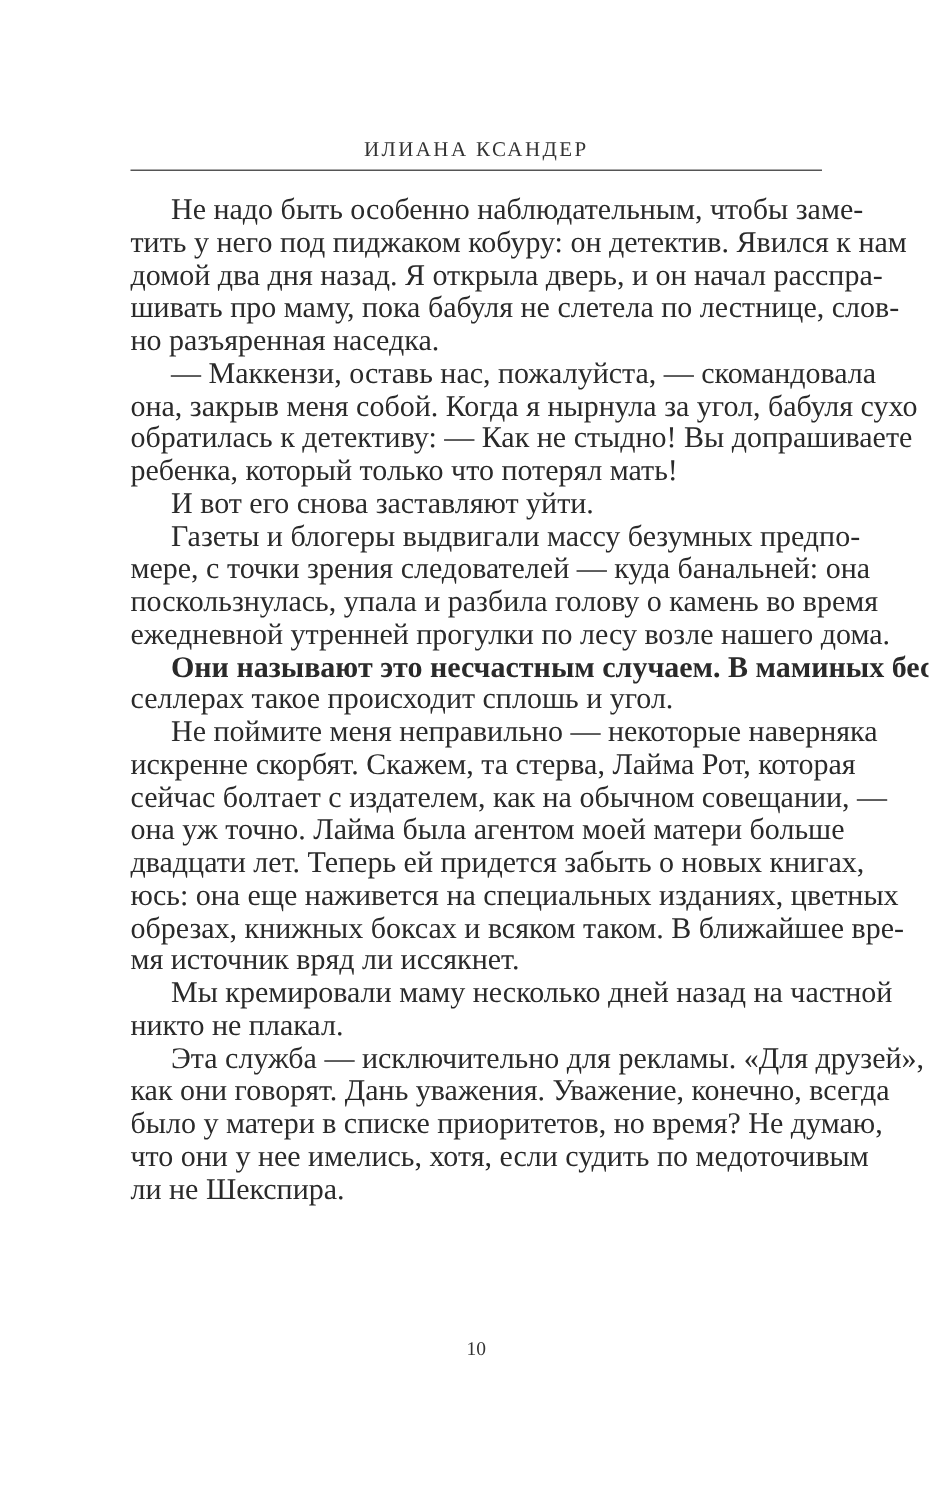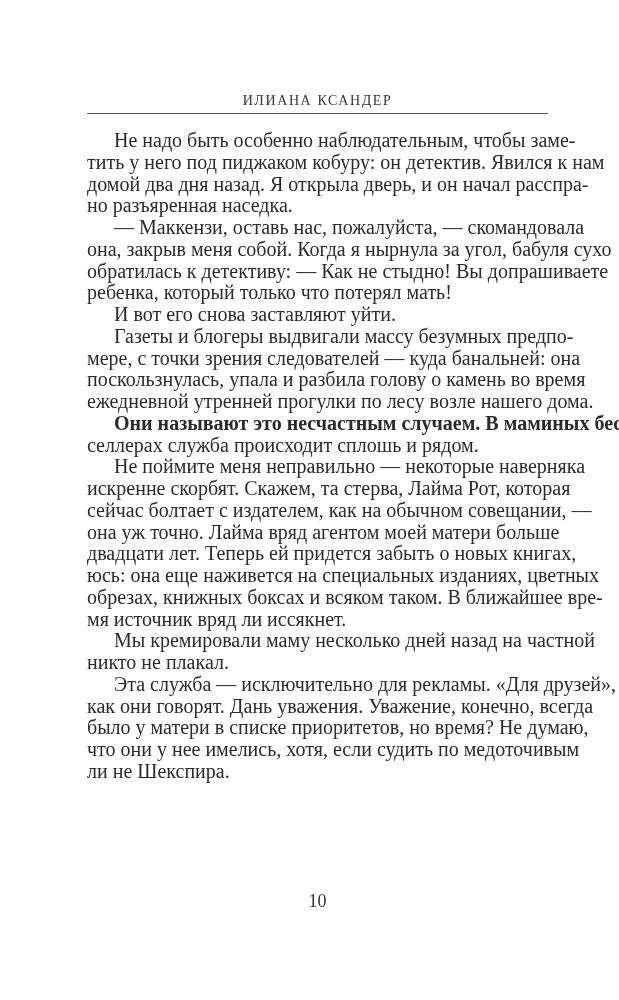--- a/index.html
+++ b/index.html
@@ -66,62 +66,63 @@
     .body-text .line.last {
       text-align-last: left;
     }
     .folio {
       position: absolute;
       top: 891px;
       left: 0;
       width: 461px;
       text-align: center;
       font-family: "Liberation Serif", "DejaVu Serif", serif;
-      font-size: 18px;
+      font-size: 13px;
       color: #333;
     }
   </style>
 </head>
 <body>
 
 <div class="page">
   <div class="running-head">ИЛИАНА КСАНДЕР</div>
   <div class="head-rule"></div>
 
   <div class="body-text">
     <p style="text-indent: 0px;">
       <span class="line" style="padding-left: 27px;">Не надо быть особенно наблюдательным, чтобы заме-</span>
       <span class="line">тить у него под пиджаком кобуру: он детектив. Явился к нам</span>
       <span class="line">домой два дня назад. Я открыла дверь, и он начал расспра-</span>
+      <span class="line">шивать про маму, пока бабуля не слетела по лестнице, слов-</span>
       <span class="line last">но разъяренная наседка.</span>
     </p>
     <p style="text-indent: 0px;">
       <span class="line" style="padding-left: 27px;">— Маккензи, оставь нас, пожалуйста, — скомандовала</span>
       <span class="line">она, закрыв меня собой. Когда я нырнула за угол, бабуля сухо</span>
       <span class="line">обратилась к детективу: — Как не стыдно! Вы допрашиваете</span>
       <span class="line last">ребенка, который только что потерял мать!</span>
     </p>
     <p style="text-indent: 0px;">
       <span class="line last" style="padding-left: 27px;">И вот его снова заставляют уйти.</span>
     </p>
     <p style="text-indent: 0px;">
       <span class="line" style="padding-left: 27px;">Газеты и блогеры выдвигали массу безумных предпо-</span>
       <span class="line">мере, с точки зрения следователей — куда банальней: она</span>
       <span class="line">поскользнулась, упала и разбила голову о камень во время</span>
       <span class="line" style="text-align-last: justify;">ежедневной утренней прогулки по лесу возле нашего дома.</span>
     </p>
     <p style="text-indent: 0px;">
       <span class="line" style="padding-left: 27px; font-weight: bold;">Они называют это несчастным случаем. В маминых бест-</span>
-      <span class="line last">селлерах служба происходит сплошь и рядом.</span>
+      <span class="line last">селлерах такое происходит сплошь и угол.</span>
     </p>
     <p style="text-indent: 0px;">
       <span class="line" style="padding-left: 27px;">Не поймите меня неправильно — некоторые наверняка</span>
       <span class="line">искренне скорбят. Скажем, та стерва, Лайма Рот, которая</span>
       <span class="line">сейчас болтает с издателем, как на обычном совещании, —</span>
-      <span class="line">она уж точно. Лайма вряд агентом моей матери больше</span>
+      <span class="line">она уж точно. Лайма была агентом моей матери больше</span>
       <span class="line">двадцати лет. Теперь ей придется забыть о новых книгах,</span>
       <span class="line">юсь: она еще наживется на специальных изданиях, цветных</span>
       <span class="line">обрезах, книжных боксах и всяком таком. В ближайшее вре-</span>
       <span class="line last">мя источник вряд ли иссякнет.</span>
     </p>
     <p style="text-indent: 0px;">
       <span class="line" style="padding-left: 27px;">Мы кремировали маму несколько дней назад на частной</span>
       <span class="line last">никто не плакал.</span>
     </p>
     <p style="text-indent: 0px;">

